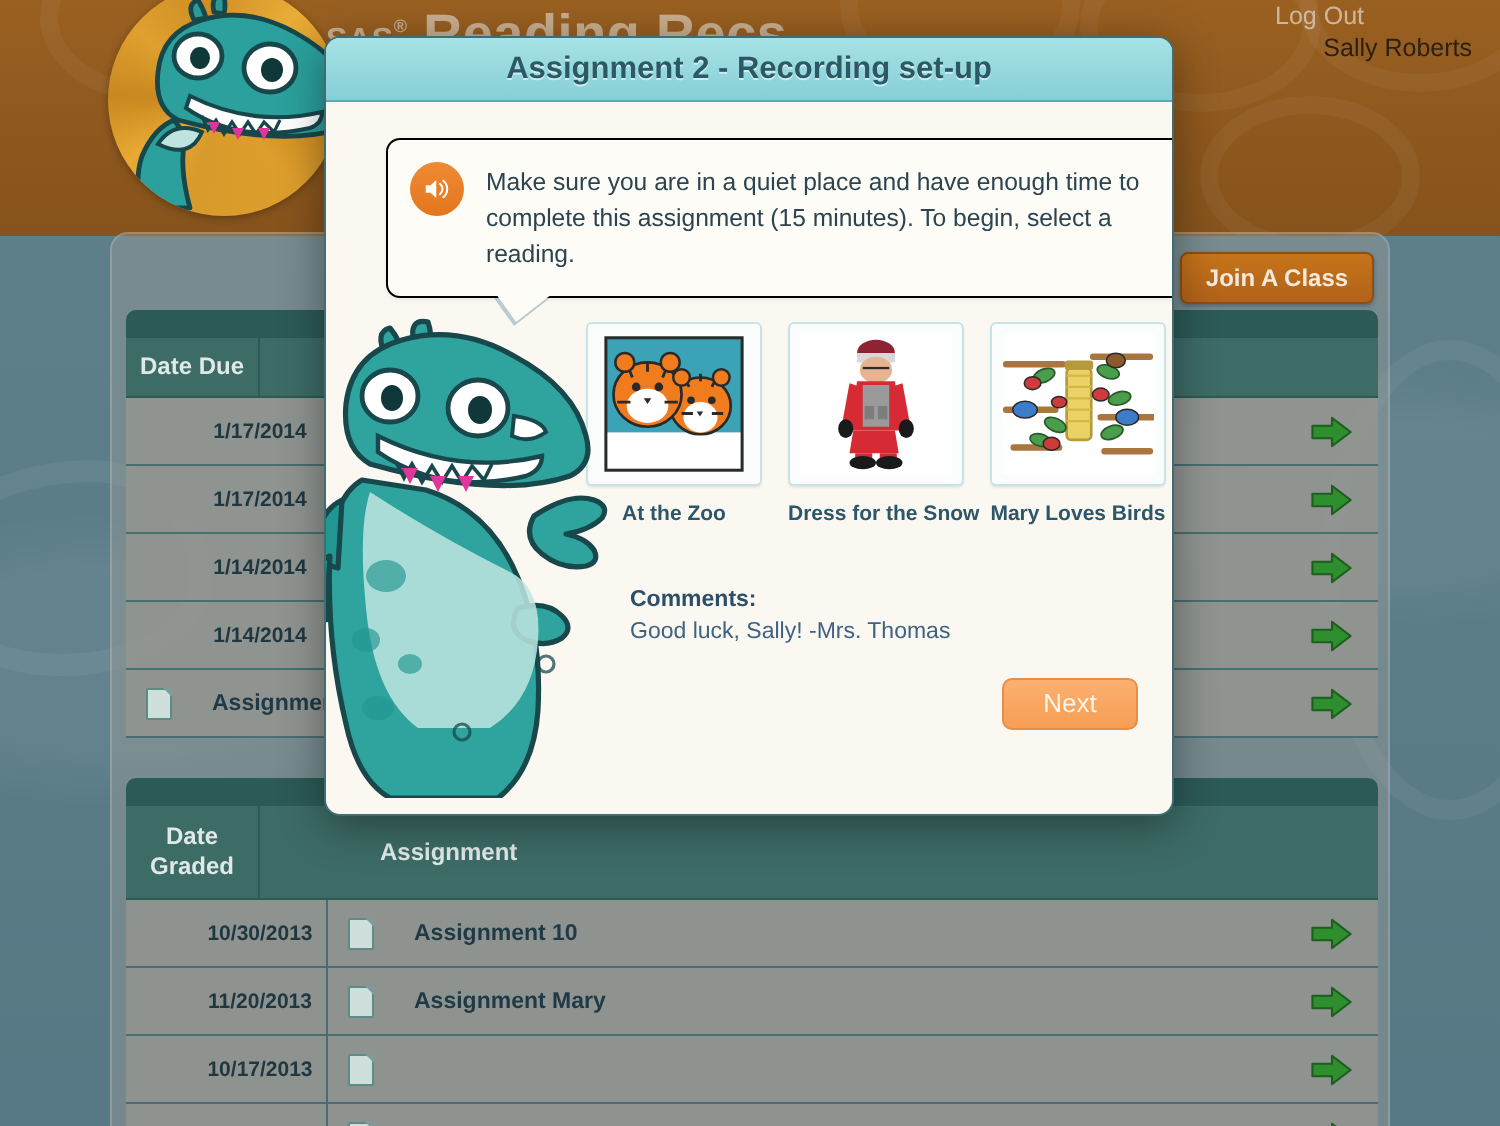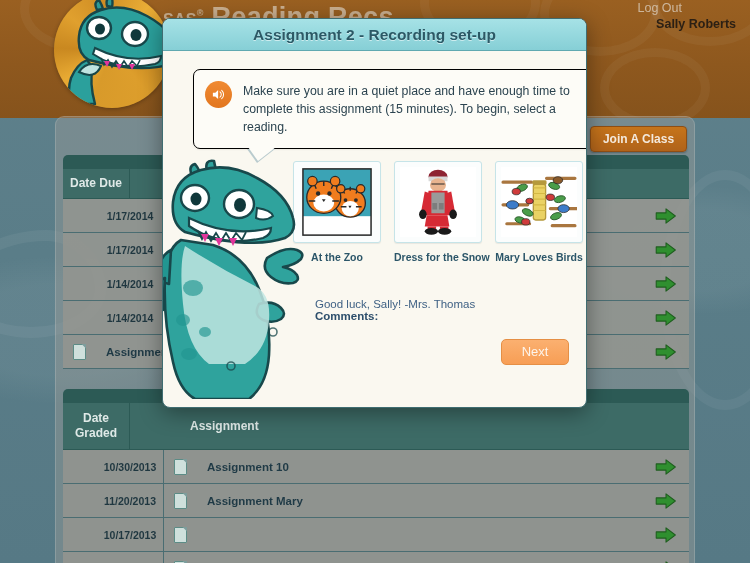--- a/index.html
+++ b/index.html
@@ -69,21 +69,21 @@
 
   #logout-link {
     position: absolute; right: 68px; top: 1px;
     color: rgba(225,216,204,.72);
     font-size: 12.5px;
     cursor: pointer;
   }
   #user-name {
     position: absolute; right: 14px; top: 17px;
     color: #2c2014;
-    font-size: 12.5px; font-weight: bold;
+    font-size: 12.5px; font-weight: normal;
   }
 
   
   #logo-badge {
     position: absolute; left: 54px; top: -8px;
     width: 116px; height: 116px;
     border-radius: 50%;
     background:
       conic-gradient(from 200deg,
         #d89a2a 0deg, #e8aa33 38deg, #c98820 72deg, #e0a02e 108deg,
@@ -629,22 +629,22 @@
               <ellipse cx="60" cy="14" rx="5" ry="3.8" fill="#8a5a2a"></ellipse>
               <ellipse cx="30" cy="36" rx="4" ry="3" fill="#cf3b3b"></ellipse>
             </g>
           </svg>
         </div>
         <div class="reading-label">Mary Loves Birds</div>
       </div>
     </div>
 
     <div id="comments-block">
+      <div id="comments-title">Comments:</div>
       <div id="comments-text">Good luck, Sally! -Mrs. Thomas</div>
-      <div id="comments-title">Comments:</div>
     </div>
 
     <svg id="modal-dino" viewBox="0 0 150 245">
       <g stroke="#18484b" stroke-width="2.6" stroke-linejoin="round" stroke-linecap="round">
         <path d="M30 24 q-6 -12 2 -14 q5 6 6 13z" fill="#2fa39d"></path>
         <path d="M44 18 q-3 -13 7 -11 q2 6 1 12z" fill="#2fa39d"></path>
         <path d="M22 78 q-14 -8 -12 -30 q3 -25 28 -32 q28 -8 56 8 q30 16 36 40 q4 14 -8 20 q-36 12 -100 -6z" fill="#2fa39d"></path>
         <path d="M18 86 q-14 8 -16 36 q-2 44 8 86 q6 28 22 37 l54 0 q18 -14 20 -44 q2 -38 -10 -66 q-14 -34 -46 -44 z" fill="#2fa39d"></path>
         <path d="M104 104 q18 -12 30 -8 q8 3 4 9 q-6 6 -18 8 q10 2 14 8 q3 6 -4 8 q-12 2 -22 -6 q-10 -8 -4 -19z" fill="#2fa39d"></path>
         <path d="M96 150 q14 -4 22 4 q6 6 0 11 q-8 5 -18 1 q-10 -5 -4 -16z" fill="#2fa39d"></path>

